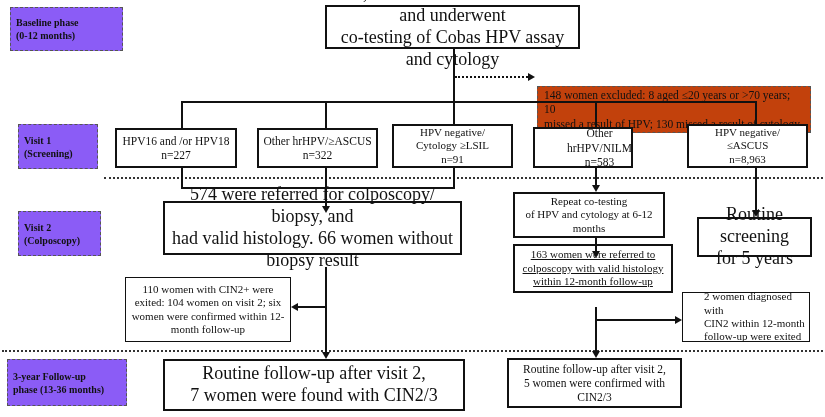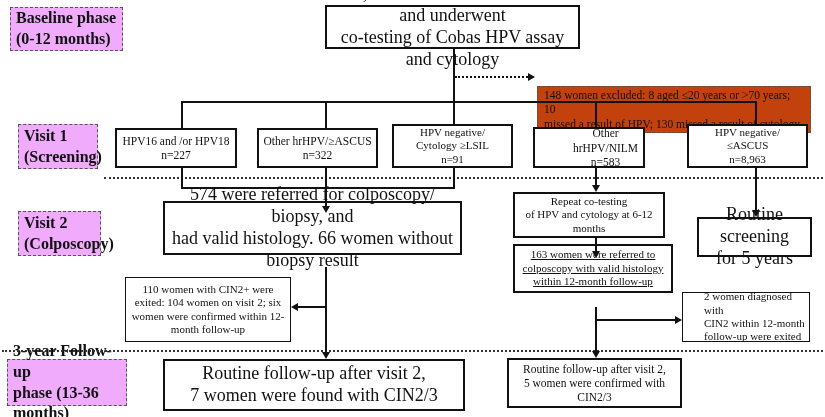--- a/index.html
+++ b/index.html
@@ -8,23 +8,23 @@
     font-family:"Liberation Serif","DejaVu Serif",serif;color:#111;
   }
   .box{
     position:absolute;box-sizing:border-box;background:#fff;
     border:2.5px solid #111;display:flex;align-items:center;justify-content:center;
     text-align:center;white-space:pre-line;line-height:1.22;padding:1px 3px;
   }
   .thin{border-width:1.5px;}
   .mid{border-width:2px;}
   .phase{
-    position:absolute;box-sizing:border-box;border:1.5px dashed #555;background:#f0abfc;
+    position:absolute;box-sizing:border-box;border:1.5px dashed #555;background:#8b5cf6;
     display:flex;align-items:center;justify-content:flex-start;text-align:left;
-    white-space:pre-line;font-weight:bold;line-height:1.3;padding:2px 5px;font-size:16px;
+    white-space:pre-line;font-weight:bold;line-height:1.3;padding:2px 5px;font-size:10px;
   }
   .dashedbox{
     position:absolute;box-sizing:border-box;border:1.5px dashed #555;background:#c2410c;
     display:flex;align-items:center;justify-content:flex-start;text-align:left;
     white-space:pre-line;line-height:1.25;padding:2px 6px;font-size:11.5px;margin-top:28px;
   }
   .vline{position:absolute;width:2px;background:#111;}
   .hline{position:absolute;height:2px;background:#111;}
   .dotline{position:absolute;height:0;border-top:2px dotted #333;}
   .dashline{position:absolute;height:0;border-top:2px dotted #111;}
@@ -57,21 +57,21 @@
   <div class="dashedbox" style="left:537px;top:58px;width:274px;height:47px;">148 women excluded:  8 aged ≤20 years or &gt;70 years; 10
 missed a result of HPV;  130 missed a result of cytology</div>
 
   <div class="box f115" style="left:115px;top:128px;width:122px;height:40px;">HPV16 and /or HPV18
 n=227</div>
   <div class="box f115" style="left:257px;top:128px;width:121px;height:40px;">Other hrHPV/≥ASCUS
 n=322</div>
   <div class="box f11" style="left:392px;top:124px;width:121px;height:44px;">HPV negative/
 Cytology ≥LSIL
 n=91</div>
-  <div class="box f115" style="left:533px;top:127px;width:112px;height:41px;padding-left:36px;">Other hrHPV/NILM
+  <div class="box f115" style="left:533px;top:127px;width:100px;height:41px;padding-left:36px;">Other hrHPV/NILM
 n=583</div>
   <div class="box f11" style="left:687px;top:124px;width:121px;height:44px;">HPV negative/
 ≤ASCUS
 n=8,963</div>
 
   <div class="box f12" style="left:163px;top:201px;width:299px;height:54px;">574 were referred for colposcopy/ biopsy, and
 had valid histology. 66 women without biopsy result</div>
   <div class="box mid f11" style="left:513px;top:192px;width:152px;height:46px;">Repeat co-testing
 of HPV and cytology at 6-12
 months</div>

